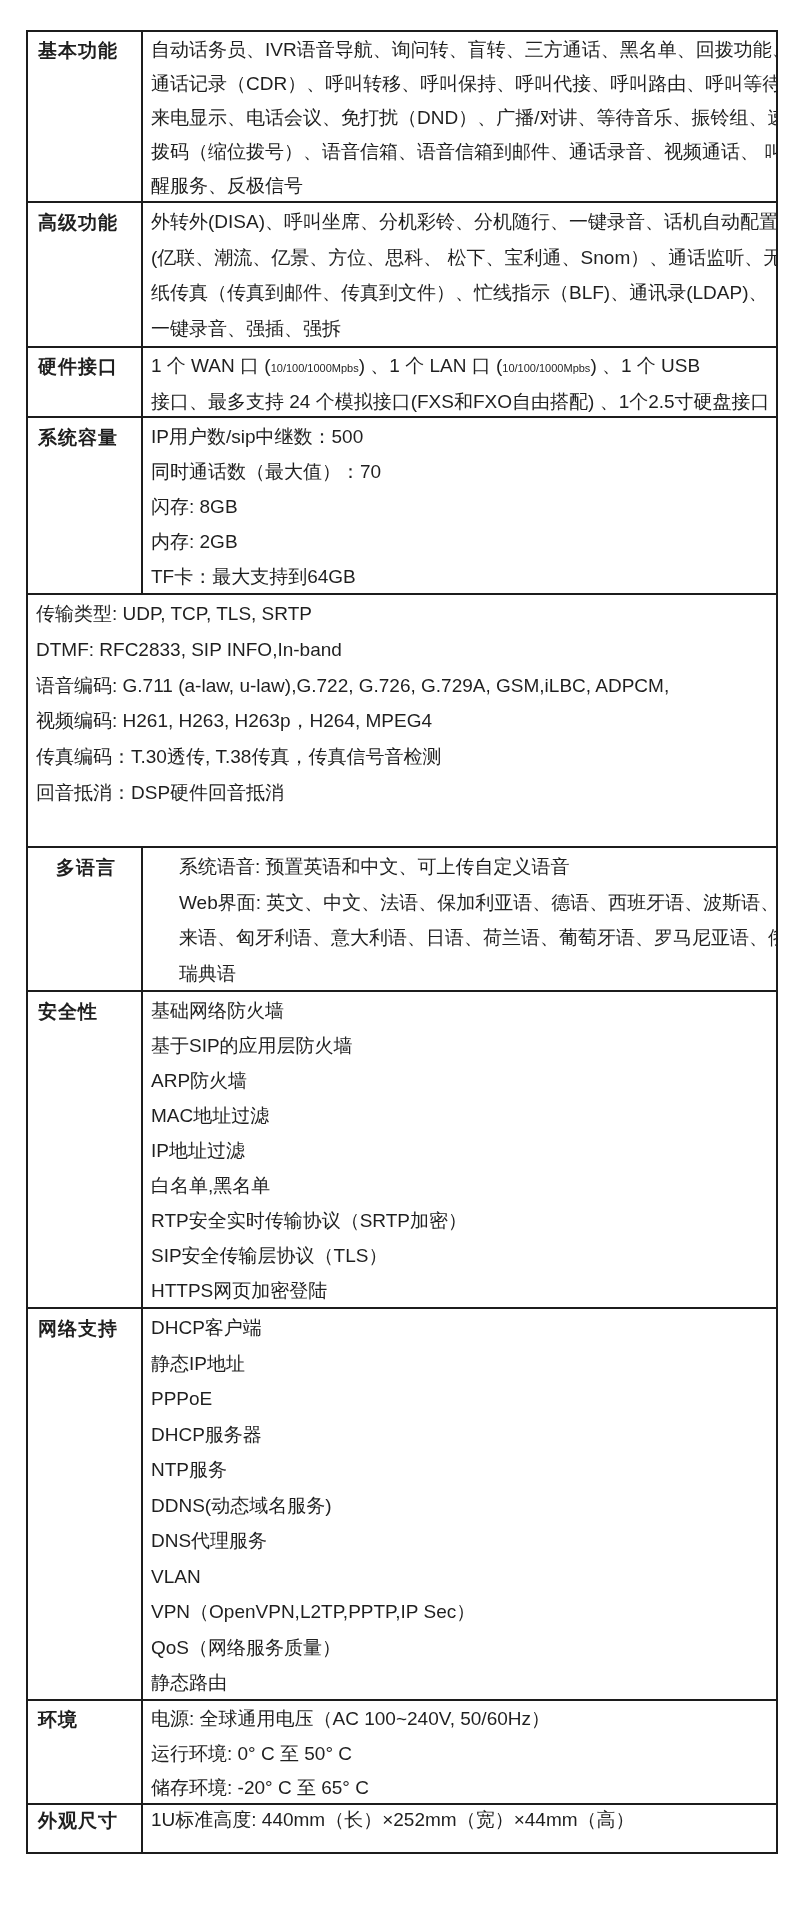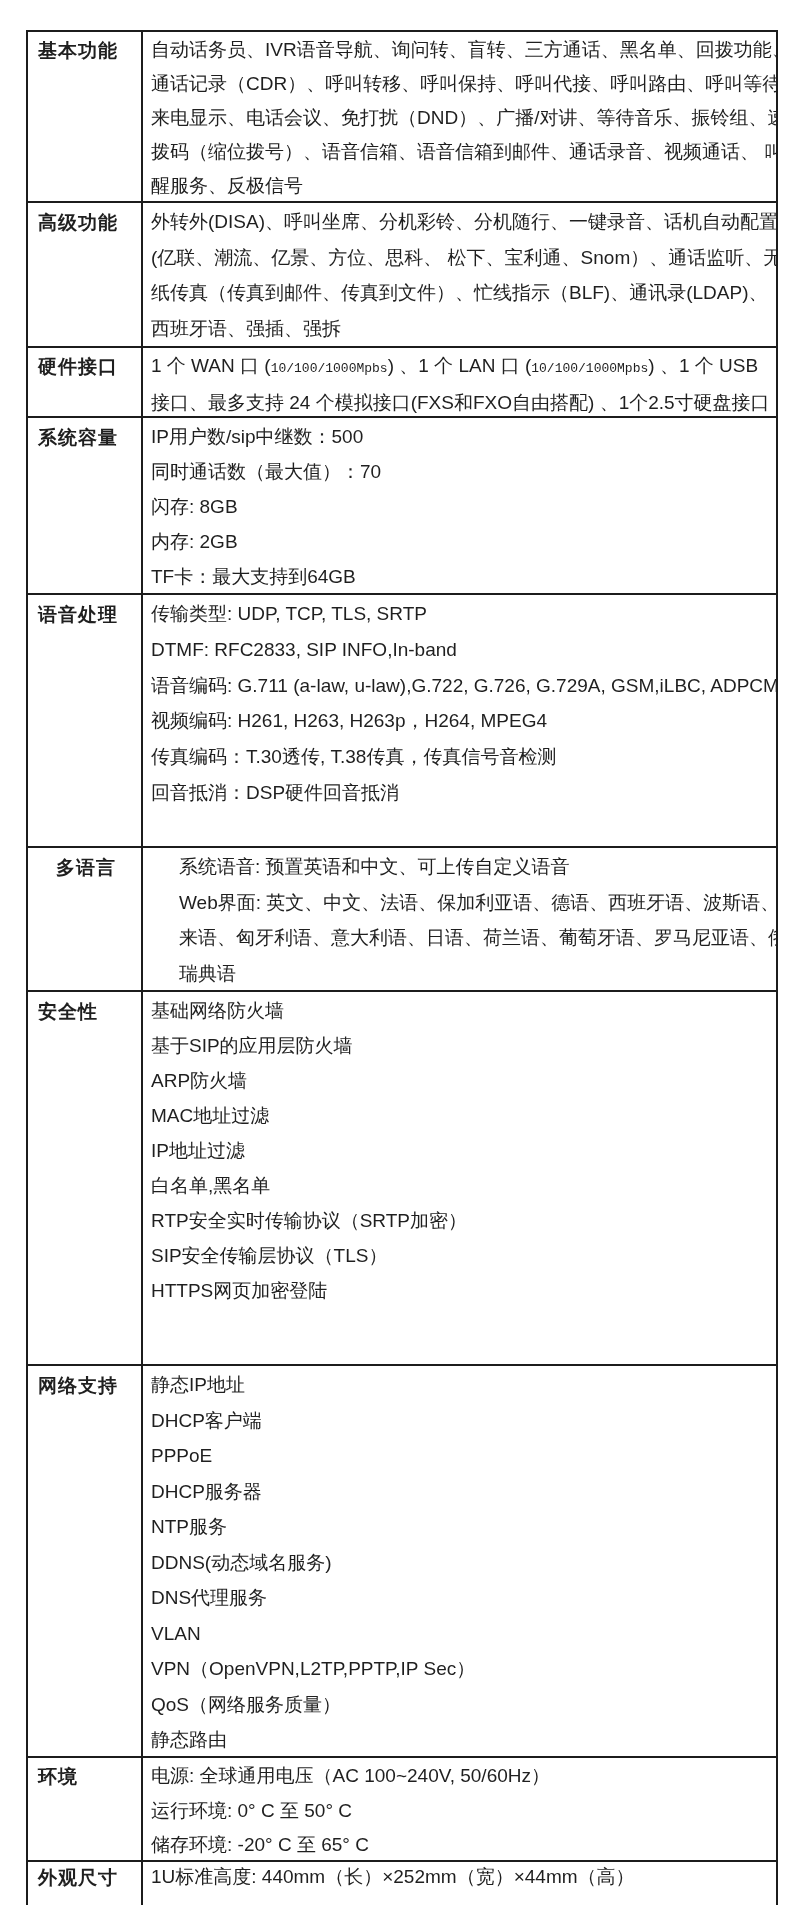--- a/index.html
+++ b/index.html
@@ -36,30 +36,30 @@
     letter-spacing: 1px;
   }
   .content-cell {
     flex: 1;
     padding: 1px 6px 0 8px;
     font-size: 19px;
     overflow: hidden;
   }
   .line { white-space: nowrap; }
 
-  .small { font-size: 13px; font-family: Liberation Mono, monospace; }
+  .small { font-size: 11px; }
 
   
   .r1  { height: 171px; } .r1  .line, .r1  .label-cell { line-height: 34px;   }
   .r2  { height: 145px; justify-content: flex-end; } .r2  .line, .r2  .label-cell { line-height: 35.5px; }
   .r3  { height: 70px;  } .r3  .line, .r3  .label-cell { line-height: 34px;   }
   .r4  { height: 177px; } .r4  .line, .r4  .label-cell { line-height: 35px;   }
   .r5  { height: 253px; } .r5  .line, .r5  .label-cell { line-height: 35.8px; }
   .r6  { height: 144px; } .r6  .line, .r6  .label-cell { line-height: 35.5px; padding-left: 28px; }
-  .r7  { height: 374px; } .r7  .line, .r7  .label-cell { line-height: 35px;   }
+  .r7  { height: 317px; } .r7  .line, .r7  .label-cell { line-height: 35px;   }
   .r8  { height: 392px; } .r8  .line, .r8  .label-cell { line-height: 35.5px; }
   .r9  { height: 104px; } .r9  .line, .r9  .label-cell { line-height: 34.7px; }
   .r10 { height: 47px;  } .r10 .line, .r10 .label-cell { line-height: 27px;   }
 </style>
 </head>
 <body>
 
 <div class="spec-table">
 
   <div class="row r1">
@@ -72,21 +72,21 @@
       <div class="line">醒服务、反极信号</div>
     </div>
   </div>
 
   <div class="row r2">
     <div class="label-cell">高级功能</div>
     <div class="content-cell">
       <div class="line">外转外(DISA)、呼叫坐席、分机彩铃、分机随行、一键录音、话机自动配置</div>
       <div class="line">(亿联、潮流、亿景、方位、思科、 松下、宝利通、Snom）、通话监听、无</div>
       <div class="line">纸传真（传真到邮件、传真到文件）、忙线指示（BLF)、通讯录(LDAP)、</div>
-      <div class="line">西班牙语、强插、强拆</div>
+      <div class="line">一键录音、强插、强拆</div>
     </div>
   </div>
 
   <div class="row r3">
     <div class="label-cell">硬件接口</div>
     <div class="content-cell">
       <div class="line"><span>1 个 WAN 口 (</span><span class="small">10/100/1000Mpbs</span><span>) 、1 个 LAN 口 (</span><span class="small">10/100/1000Mpbs</span><span>) 、1 个 USB</span></div>
       <div class="line">接口、最多支持 24 个模拟接口(FXS和FXO自由搭配) 、1个2.5寸硬盘接口</div>
     </div>
   </div>
@@ -96,21 +96,20 @@
     <div class="content-cell">
       <div class="line">IP用户数/sip中继数：500</div>
       <div class="line">同时通话数（最大值）：70</div>
       <div class="line">闪存: 8GB</div>
       <div class="line">内存: 2GB</div>
       <div class="line">TF卡：最大支持到64GB</div>
     </div>
   </div>
 
   <div class="row r5">
-    <div class="label-cell">语音处理</div>
     <div class="content-cell">
       <div class="line">传输类型: UDP, TCP, TLS, SRTP</div>
       <div class="line">DTMF: RFC2833, SIP INFO,In-band</div>
       <div class="line">语音编码: G.711 (a-law, u-law),G.722, G.726, G.729A, GSM,iLBC, ADPCM,</div>
       <div class="line">视频编码: H261, H263, H263p，H264, MPEG4</div>
       <div class="line">传真编码：T.30透传, T.38传真，传真信号音检测</div>
       <div class="line">回音抵消：DSP硬件回音抵消</div>
     </div>
   </div>
 
@@ -135,22 +134,22 @@
       <div class="line">白名单,黑名单</div>
       <div class="line">RTP安全实时传输协议（SRTP加密）</div>
       <div class="line">SIP安全传输层协议（TLS）</div>
       <div class="line">HTTPS网页加密登陆</div>
     </div>
   </div>
 
   <div class="row r8">
     <div class="label-cell">网络支持</div>
     <div class="content-cell">
+      <div class="line">DHCP客户端</div>
       <div class="line">静态IP地址</div>
-      <div class="line">DHCP客户端</div>
       <div class="line">PPPoE</div>
       <div class="line">DHCP服务器</div>
       <div class="line">NTP服务</div>
       <div class="line">DDNS(动态域名服务)</div>
       <div class="line">DNS代理服务</div>
       <div class="line">VLAN</div>
       <div class="line">VPN（OpenVPN,L2TP,PPTP,IP Sec）</div>
       <div class="line">QoS（网络服务质量）</div>
       <div class="line">静态路由</div>
     </div>

